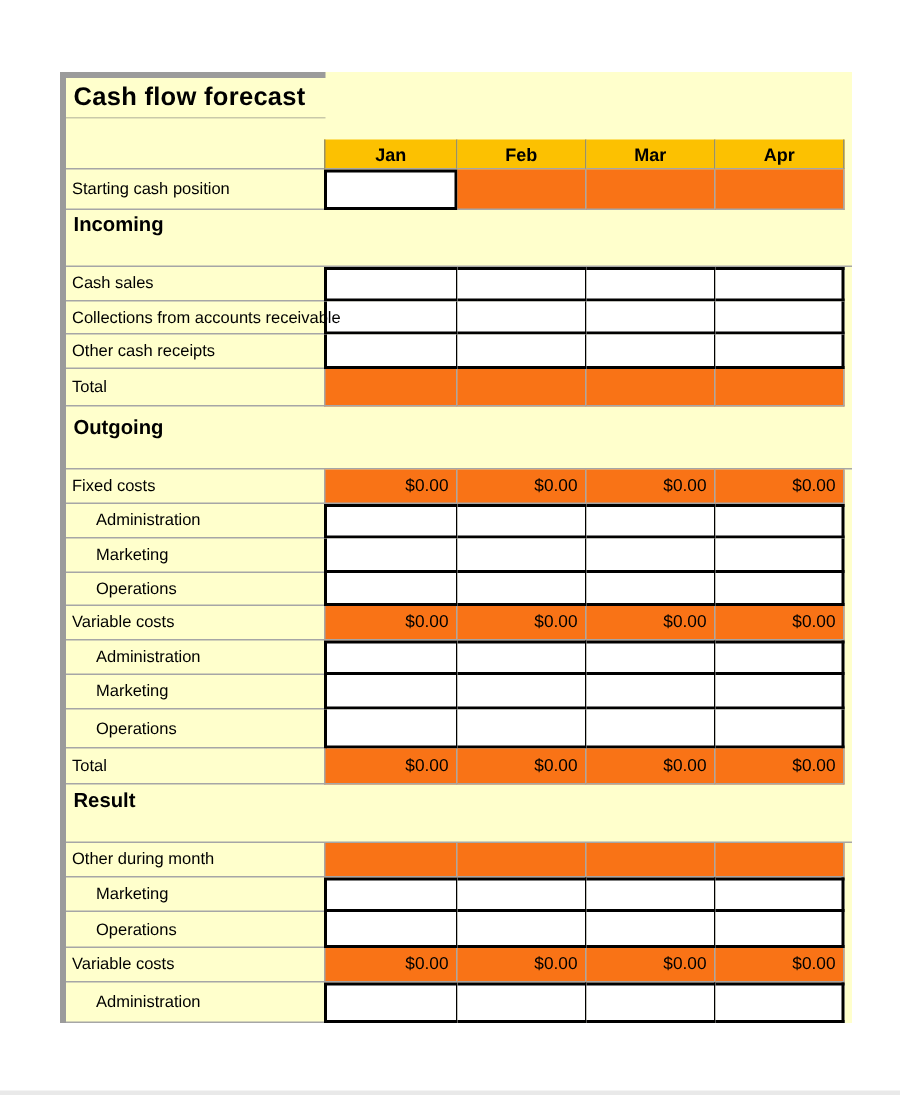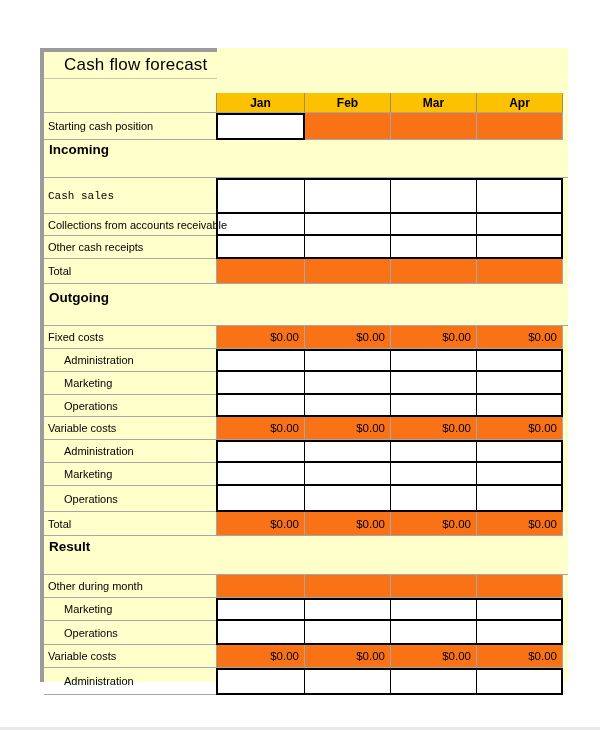--- a/index.html
+++ b/index.html
@@ -15,23 +15,23 @@
   }
   .frame-left { position:absolute; left:0; top:0; width:4px; height:634px; background:#9B9B9B; z-index:6; }
   .frame-top  { position:absolute; left:0; top:0; width:177px; height:4px; background:#9B9B9B; z-index:6; }
 
   .row { display:flex; box-sizing:border-box; padding-left:4px; width:528px; }
 
   
   .row.title { align-items:stretch; }
   .title-cell {
     width:173px; box-sizing:border-box; display:flex; align-items:center;
-    padding-left:20px; padding-top:4px;
+    padding-left:5px; padding-top:4px;
     border-bottom:1px solid #C9C9A9;
-    font-weight:normal; font-size:17px; letter-spacing:0.2px; white-space:nowrap;
+    font-weight:bold; font-size:17px; letter-spacing:0.2px; white-space:nowrap;
   }
 
   
   .row.section {
     border-bottom:1px solid #A6A6A6;
     align-items:flex-end; padding-bottom:20px; padding-left:9px;
     font-weight:bold; font-size:13.5px;
   }
 
   
@@ -96,21 +96,21 @@
         <div class="rlabel bordered">Starting cash position</div>
         <div class="cell c0 white run-top first-col last-col"></div>
         <div class="cell c1 yellow"></div>
         <div class="cell c2 yellow"></div>
         <div class="cell c3 yellow"></div>
       </div>
       <div class="row gap" style="height: 8px;"></div>
       <div class="row section" style="height: 30px;">
         <span>Incoming</span>
       </div>
-      <div class="row data" style="height: 36px; font-family: Liberation Mono, monospace;">
+      <div class="row data" style="height: 23px;">
         <div class="rlabel bordered">Cash sales</div>
         <div class="cell c0 white run-top first-col"></div>
         <div class="cell c1 white run-top"></div>
         <div class="cell c2 white run-top"></div>
         <div class="cell c3 white run-top last-col"></div>
       </div>
       <div class="row data" style="height: 22px;">
         <div class="rlabel bordered">Collections from accounts receivable</div>
         <div class="cell c0 white first-col"></div>
         <div class="cell c1 white"></div>

